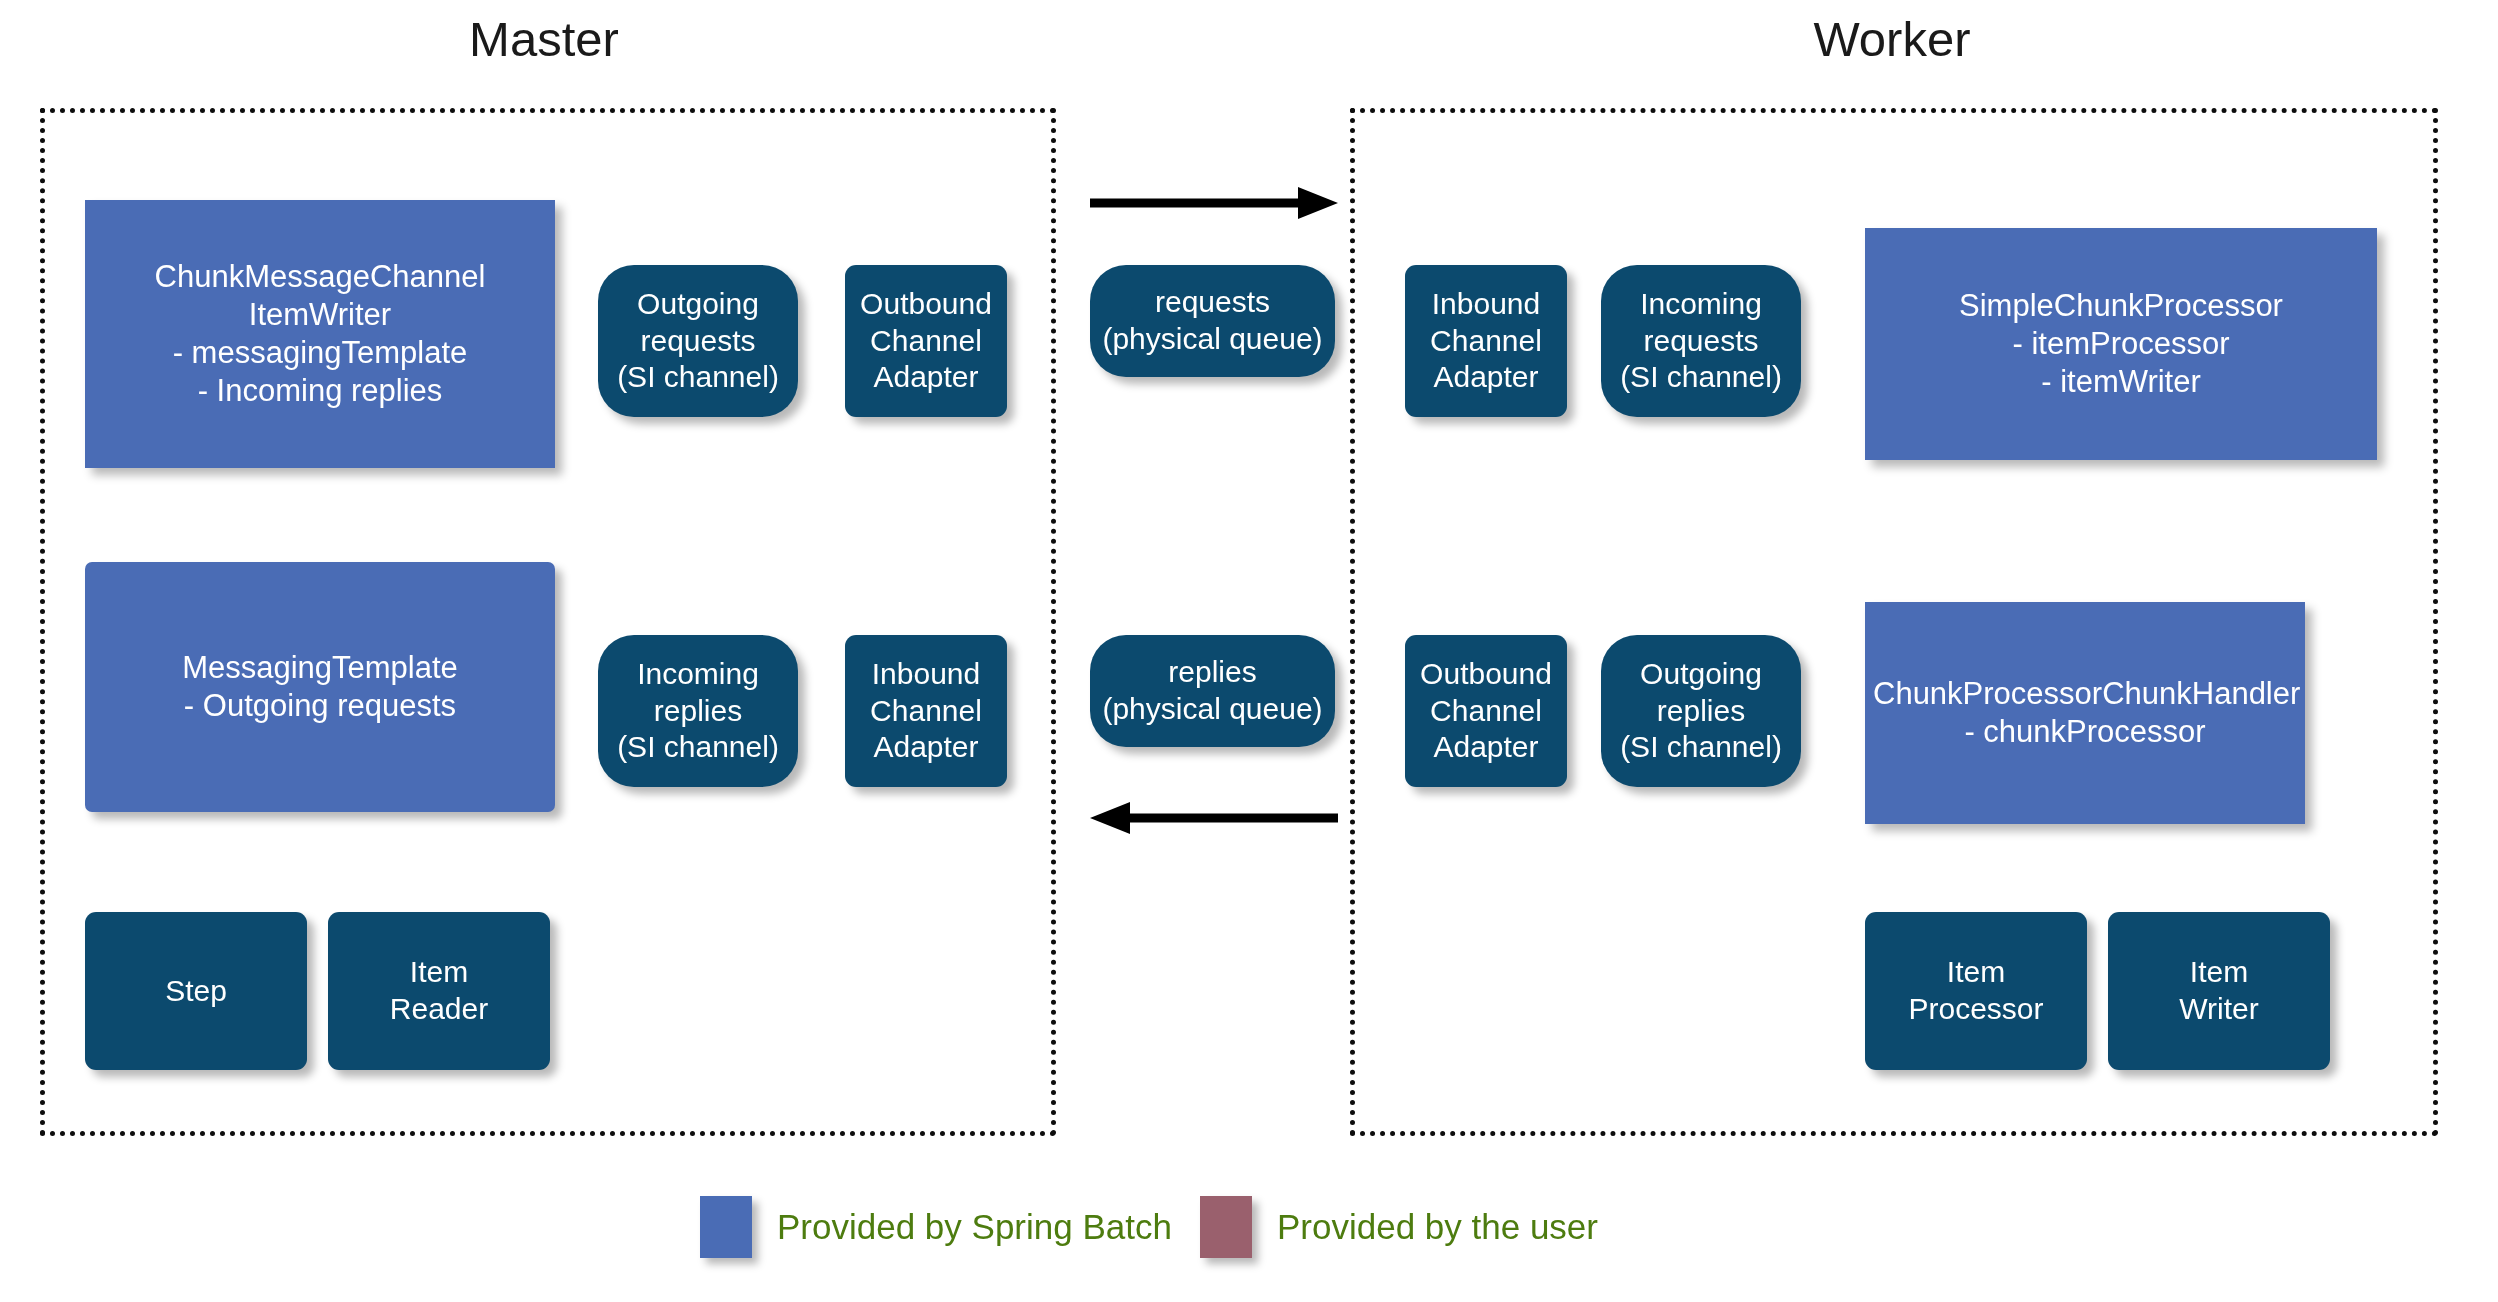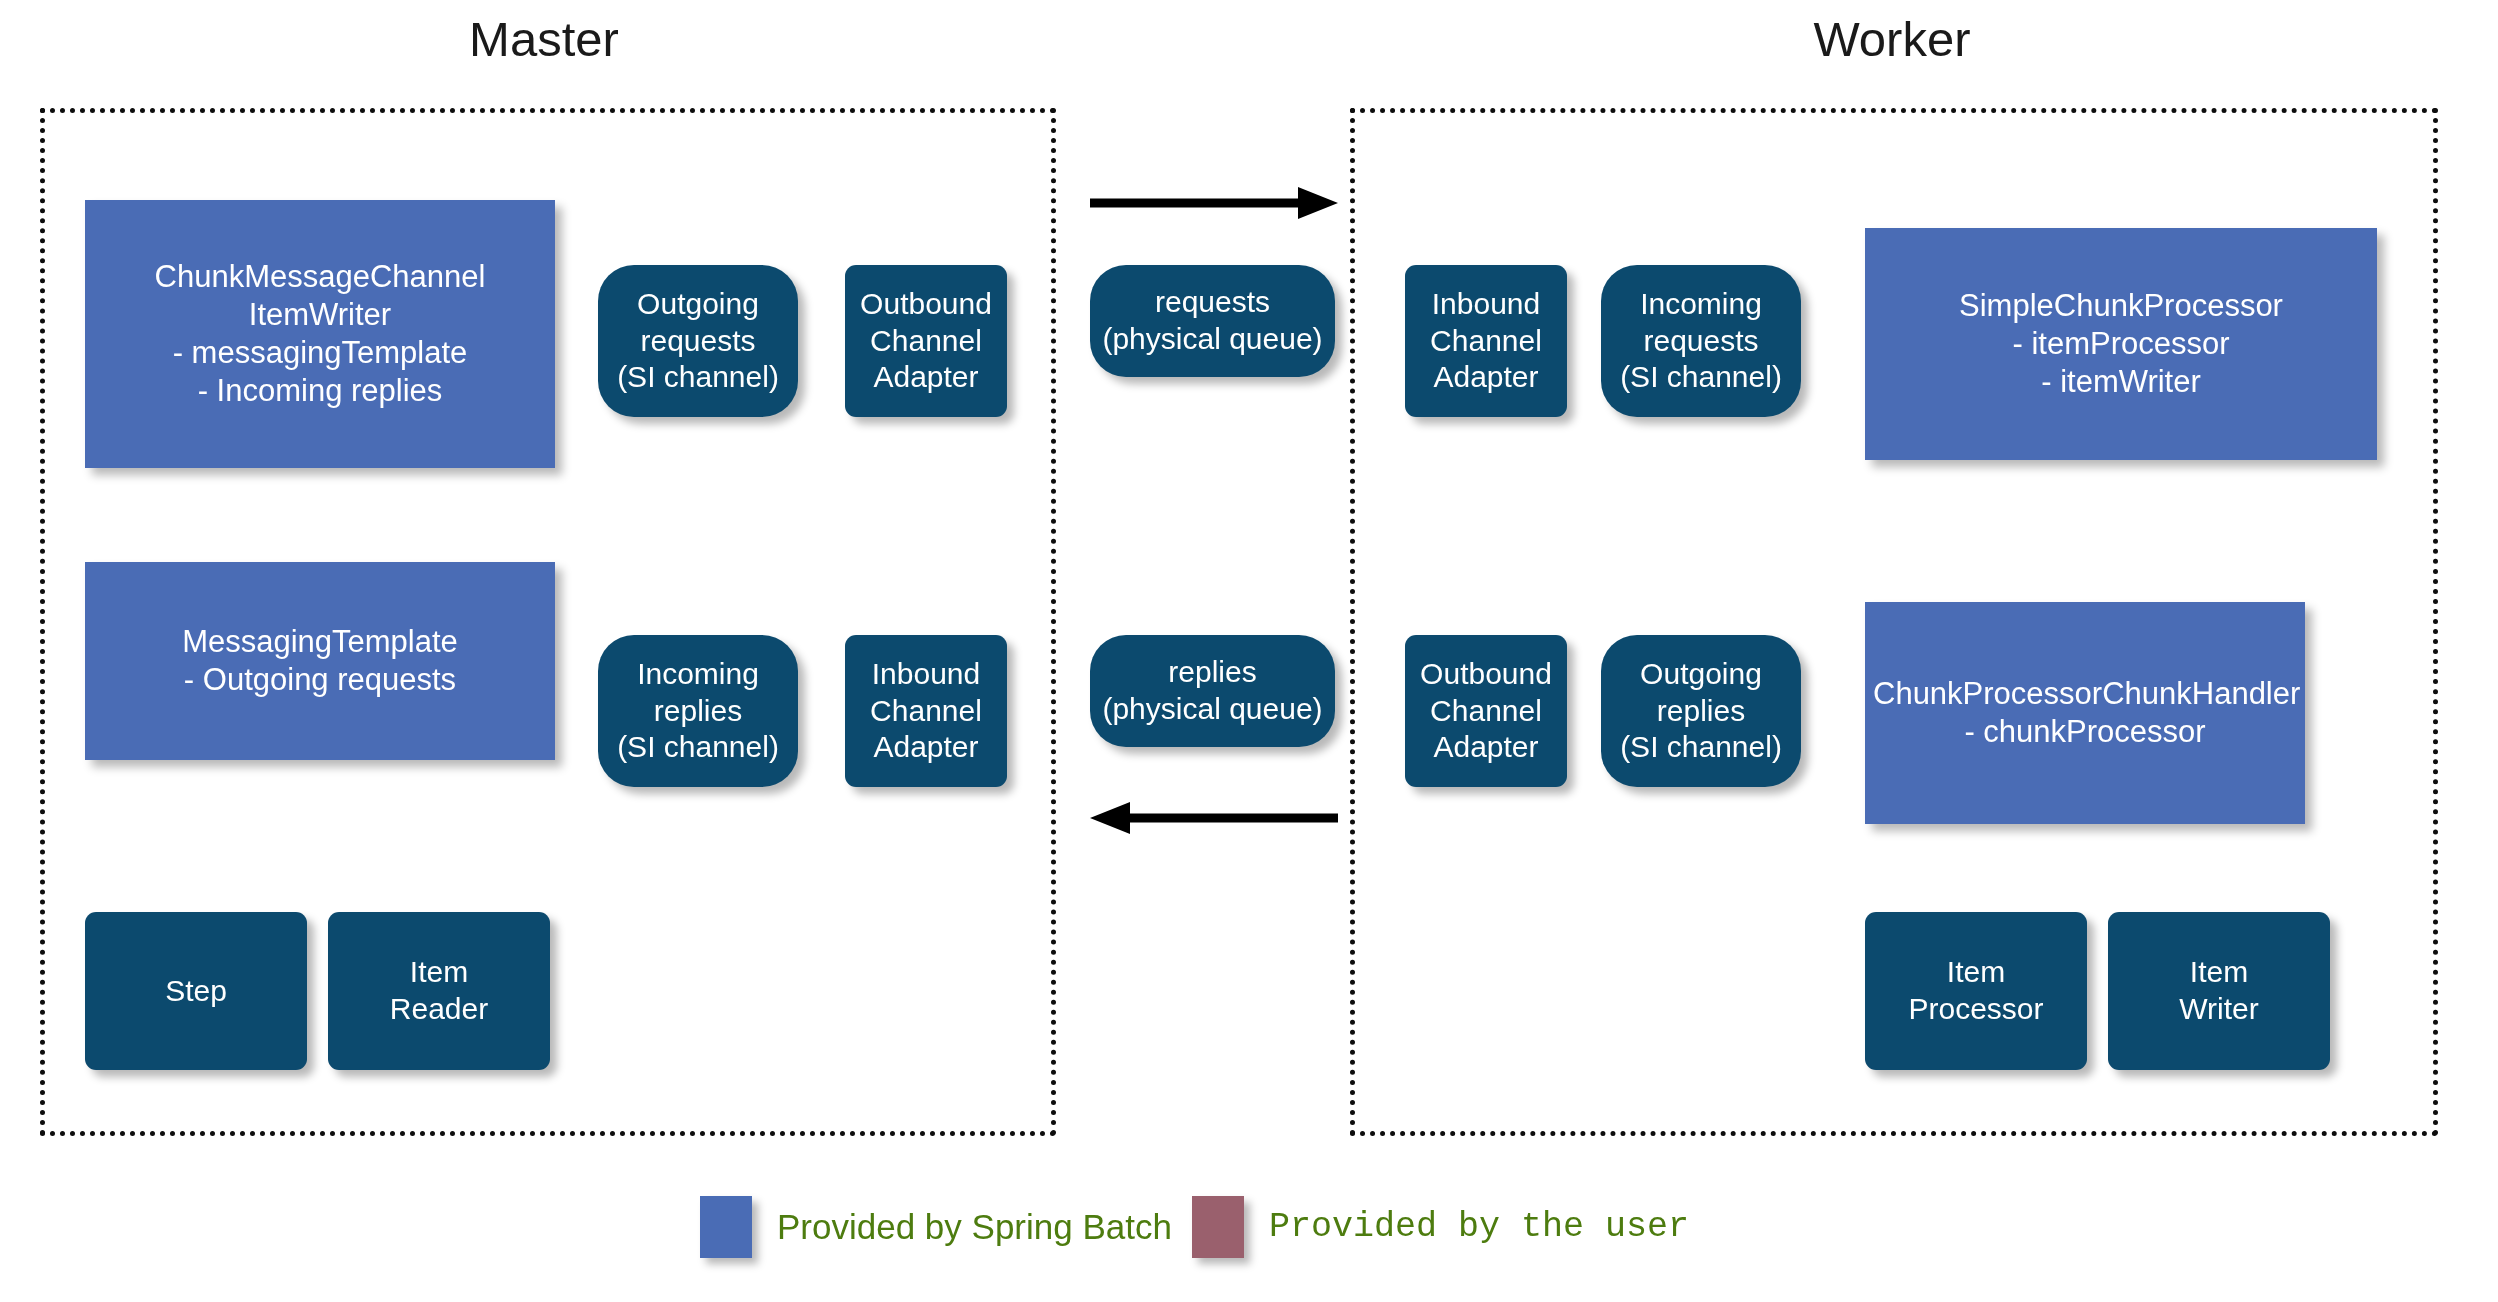--- a/index.html
+++ b/index.html
@@ -65,21 +65,21 @@
   .blue { background: #4a6cb5; }
   .mauve { background: #0c4a6e; }
   .rounded { border-radius: 36px; }
   .softsquare { border-radius: 11px; justify-content: center; }
 
   
   #node-chunkmessagechannelitemwriter { left: 85px;  top: 200px; width: 470px; height: 268px; font-size: 31px; }
   #node-outgoing-requests-channel     { left: 598px; top: 265px; width: 200px; height: 152px; }
   #node-outbound-channel-adapter-m    { left: 845px; top: 265px; width: 162px; height: 152px; }
 
-  #node-messagingtemplate             { left: 85px;  top: 562px; width: 470px; height: 198px; font-size: 31px; }
+  #node-messagingtemplate             { left: 85px;  top: 562px; width: 470px; height: 250px; font-size: 31px; border-radius: 7px; }
   #node-incoming-replies-channel      { left: 598px; top: 635px; width: 200px; height: 152px; }
   #node-inbound-channel-adapter-m     { left: 845px; top: 635px; width: 162px; height: 152px; }
 
   #node-step        { left: 85px;  top: 912px; width: 222px; height: 158px; }
   #node-item-reader { left: 328px; top: 912px; width: 222px; height: 158px; }
 
   
   #node-requests-queue { left: 1090px; top: 265px; width: 245px; height: 112px; }
   #node-replies-queue  { left: 1090px; top: 635px; width: 245px; height: 112px; }
 
@@ -116,21 +116,21 @@
     box-shadow: 6px 6px 8px rgba(0,0,0,0.28);
   }
   .legend-swatch.blue { background: #4a6cb5; }
   .legend-swatch.mauve { background: #9a606d; }
   .legend-label {
     font-size: 35px;
     color: #4d7c0f;
     margin-left: 25px;
     white-space: nowrap;
   }
-  #legend-item-user { margin-left: 20px; font-family: Liberation Mono, monospace; }
+  #legend-item-user { margin-left: 28px; }
 </style>
 </head>
 <body>
 
 <div class="canvas">
 
   <div class="section-title" id="title-master">Master</div>
   <div class="section-title" id="title-worker">Worker</div>
 
   <div class="frame" id="frame-master"></div>

